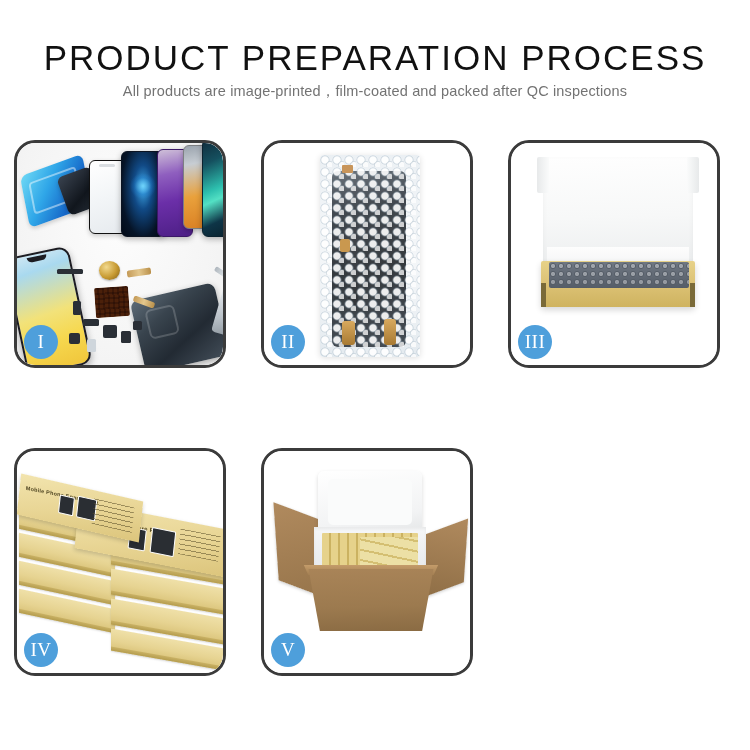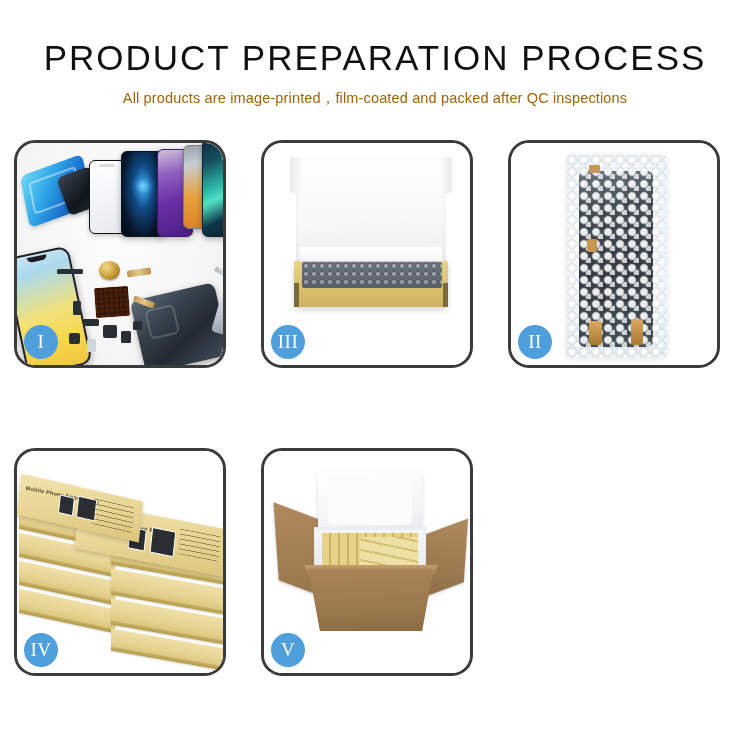--- a/index.html
+++ b/index.html
@@ -29,23 +29,23 @@
     font-size: 35px;
     letter-spacing: 2.0px;
     color: #111111;
     font-weight: 400;
     line-height: 40px;
     white-space: nowrap;
   }
   .subtitle {
     font-family: "Liberation Sans", sans-serif;
     font-size: 14.5px;
-    color: #a16207;
+    color: #737373;
     font-weight: 400;
-    margin-top: 11px;
+    margin-top: 4px;
     letter-spacing: 0.15px;
     white-space: nowrap;
   }
 
   
   .grid {
     position: absolute;
     left: 14px;
     top: 140px;
     width: 706px;
@@ -461,44 +461,44 @@
         <div class="comp" style="left:116px;top:178px;width:9px;height:9px;"></div>
         <div class="flex-cable" style="left:110px;top:126px;width:24px;height:7px;transform:rotate(-8deg);"></div>
         <div class="flex-cable" style="left:116px;top:156px;width:22px;height:6px;transform:rotate(20deg);"></div>
         <div class="tweezer"></div>
         <div class="tool-body"></div>
       </div>
       <div class="badge">I</div>
     </div>
 
     <div class="panel">
-      <div class="panel-inner p3">
-        <div class="box3-lid"></div>
-        <div class="box3-foam"></div>
-        <div class="box3-body"></div>
-        <div class="box3-contents"></div>
-        <div class="box3-lcorner"></div>
-        <div class="box3-rcorner"></div>
-      </div>
-      <div class="badge">III</div>
-    </div>
-
-    <div class="panel">
       <div class="panel-inner p2">
         <div class="bag">
           <div class="screen-in-bag"></div>
           <div class="tape-a"></div>
           <div class="tape-b"></div>
           <div class="conn-a"></div>
           <div class="conn-b"></div>
           <div class="bubbles"></div>
           <div class="bubbles2"></div>
         </div>
       </div>
       <div class="badge">II</div>
+    </div>
+
+    <div class="panel">
+      <div class="panel-inner p3">
+        <div class="box3-lid"></div>
+        <div class="box3-foam"></div>
+        <div class="box3-body"></div>
+        <div class="box3-contents"></div>
+        <div class="box3-lcorner"></div>
+        <div class="box3-rcorner"></div>
+      </div>
+      <div class="badge">III</div>
     </div>
 
     <div class="panel">
       <div class="panel-inner p4">
         <div class="stackwrap">
           <div class="sbox sl4">
               <div class="edge"></div>
             </div>
           <div class="sbox sl3">
               <div class="edge"></div>

